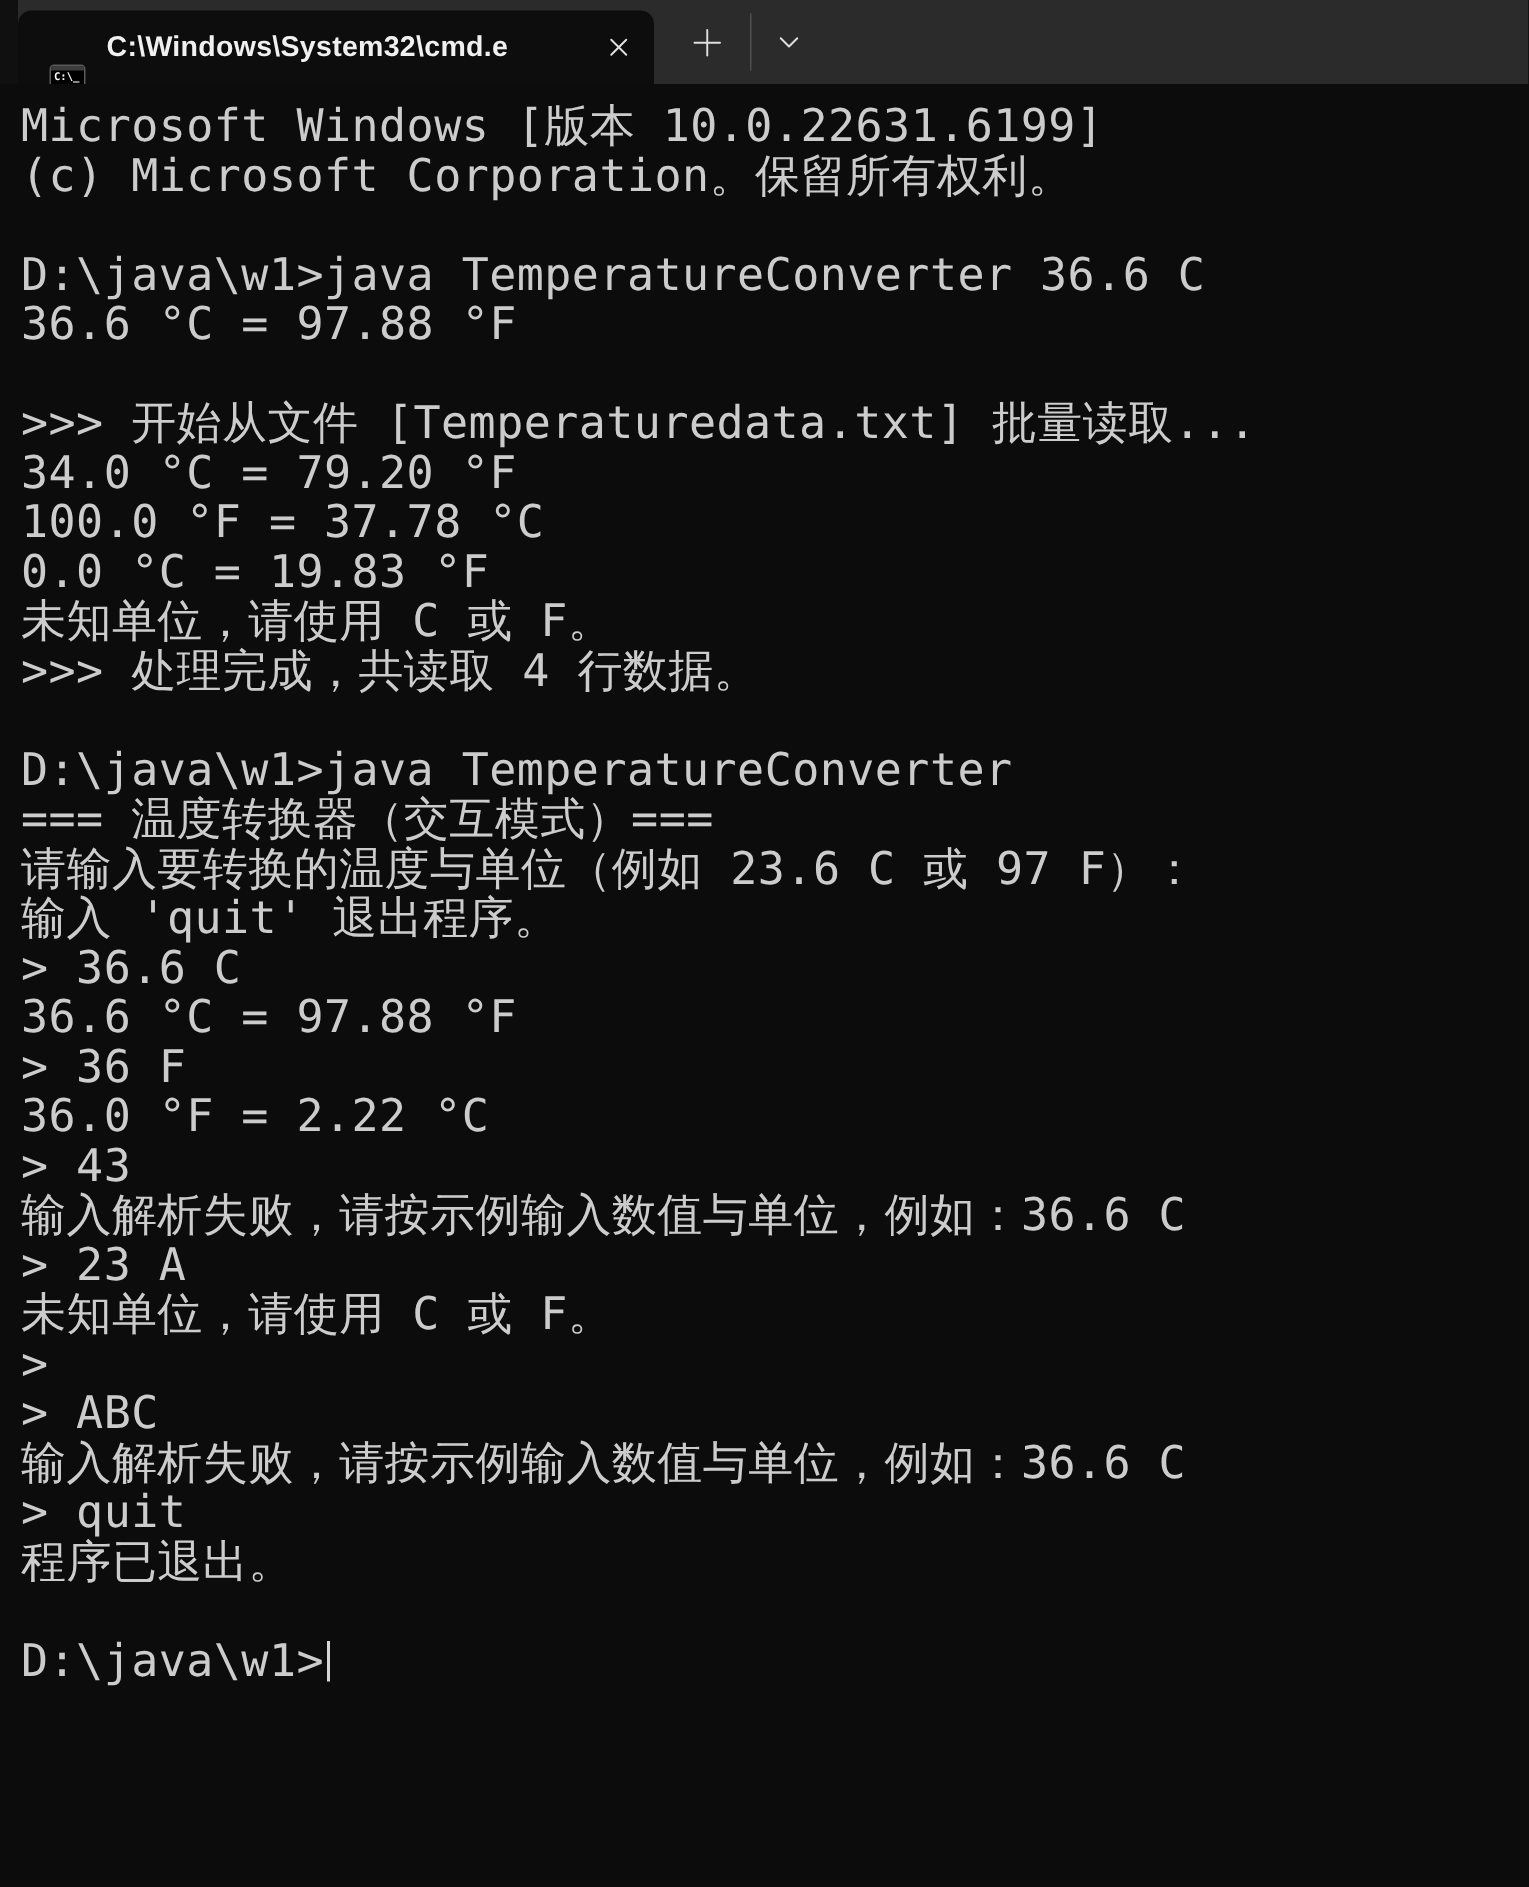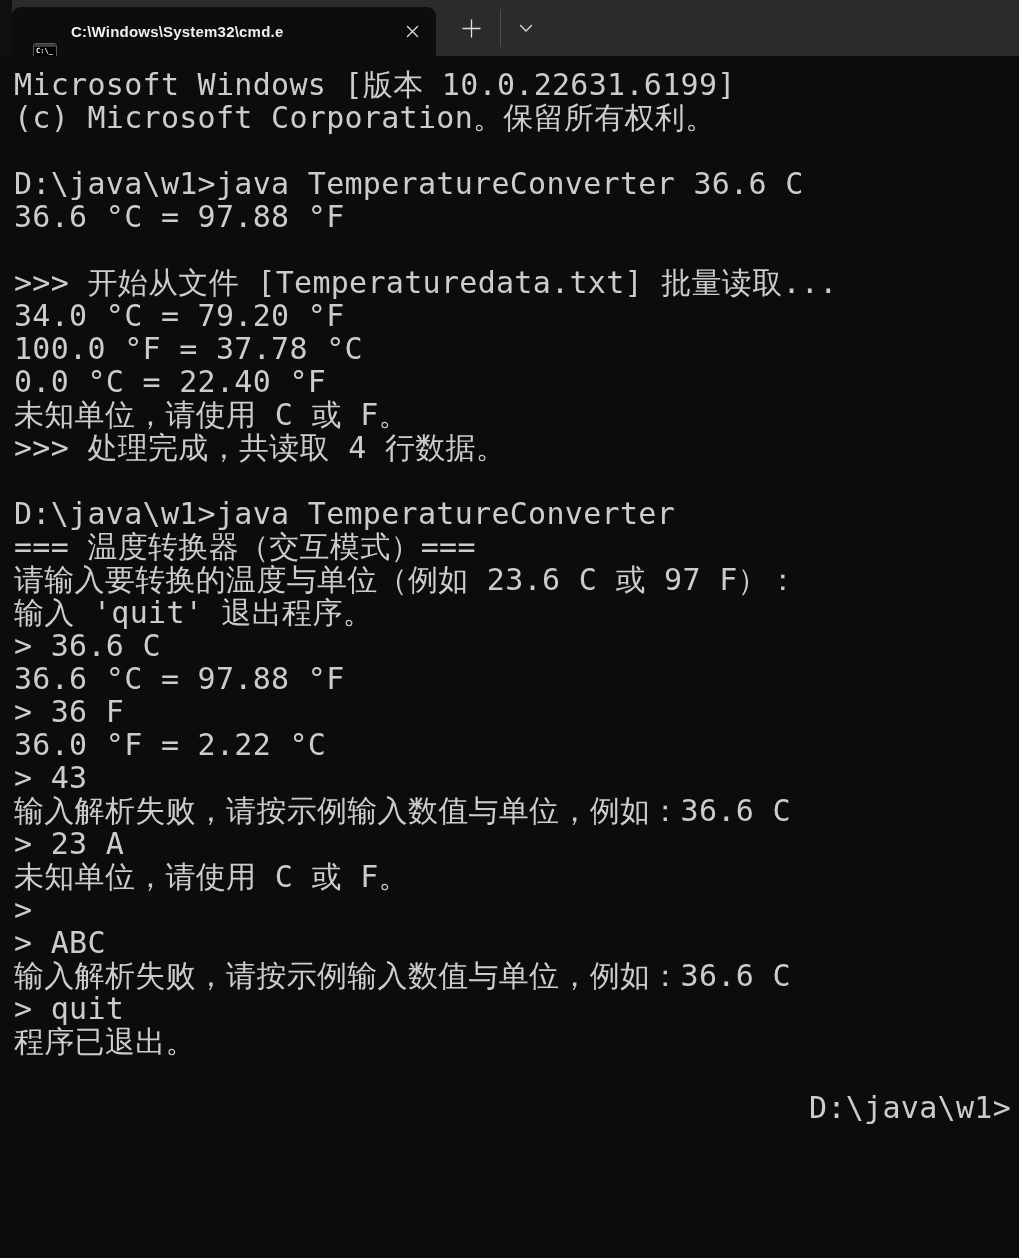--- a/index.html
+++ b/index.html
@@ -17,42 +17,42 @@
 
   
   .tabbar{position:absolute;top:0;left:0;width:100%;height:56px;background:var(--tabbar_bg);}
   .left-edge{position:absolute;left:0;top:0;width:12px;height:56px;background:#101010;}
   .tab{position:absolute;left:12px;top:7px;width:424px;height:49px;background:var(--tab_bg);
        border-radius:9px 9px 0 0;display:flex;align-items:center;padding:0 10px 0 21px;cursor:default;}
   .tab-icon{width:24px;height:22px;flex:0 0 auto;margin-right:14px;position:relative;
             background:#000;border:1px solid #5a5a5a;border-radius:3px;overflow:hidden;margin-top:44px;}
   .tab-icon .cmd-titlebar{position:absolute;top:0;left:0;right:0;height:3px;background:#3d3d3d;}
   .tab-icon .cmd-text{position:absolute;top:3px;left:2px;font:bold 7px/8px "DejaVu Sans Mono",monospace;color:#fff;letter-spacing:0;}
-  .tab-title{flex:1 1 auto;font-weight:700;font-size:15px;letter-spacing:.2px;color:var(--tab_title_fg);
+  .tab-title{flex:1 1 auto;font-weight:700;font-size:19px;letter-spacing:.2px;color:var(--tab_title_fg);
              white-space:nowrap;overflow:hidden;
              -webkit-mask-image:linear-gradient(90deg,#000 88%,transparent 99%);
              mask-image:linear-gradient(90deg,#000 88%,transparent 99%);}
   .tab-close{flex:0 0 auto;width:28px;height:28px;display:flex;align-items:center;justify-content:center;
              border-radius:4px;cursor:pointer;}
   .tab-close svg{stroke:var(--icon_fg);}
   .newtab-btn{position:absolute;left:453px;top:12px;width:36px;height:32px;display:flex;align-items:center;
               justify-content:center;border-radius:4px;cursor:pointer;}
   .newtab-btn svg{stroke:var(--icon_fg);}
   .tabbar-divider{position:absolute;left:500px;top:9px;width:1px;height:38px;background:var(--divider);}
   .dropdown-btn{position:absolute;left:508px;top:12px;width:36px;height:32px;display:flex;align-items:center;
                 justify-content:center;border-radius:4px;cursor:pointer;}
   .dropdown-btn svg{stroke:var(--icon_fg);}
 
   
   .terminal{position:absolute;top:56px;left:0;width:1019px;height:1202px;background:var(--terminal_bg);
             padding:12px 8px 0 14px;color:var(--terminal_fg);
             font-family:"DejaVu Sans Mono","Liberation Mono",monospace;
             font-size:30px;line-height:33px;letter-spacing:.3px;cursor:text;}
   .term-line{height:33px;white-space:pre;overflow:hidden;}
-  .prompt-line{display:flex;align-items:flex-end;flex-direction:column;}
+  .prompt-line{display:flex;align-items:center;}
   .cursor{display:inline-block;width:2px;height:27px;background:#d6d6d6;margin-left:2px;}
 </style>
 </head>
 <body>
 
 <div class="window">
 
   <div class="tabbar">
     <div class="left-edge"></div>
 
@@ -88,21 +88,21 @@
     <div id="term-lines">
         <div class="term-line">Microsoft Windows [版本 10.0.22631.6199]</div>
         <div class="term-line">(c) Microsoft Corporation。保留所有权利。</div>
         <div class="term-line">&nbsp;</div>
         <div class="term-line">D:\java\w1&gt;java TemperatureConverter 36.6 C</div>
         <div class="term-line">36.6 °C = 97.88 °F</div>
         <div class="term-line">&nbsp;</div>
         <div class="term-line">&gt;&gt;&gt; 开始从文件 [Temperaturedata.txt] 批量读取...</div>
         <div class="term-line">34.0 °C = 79.20 °F</div>
         <div class="term-line">100.0 °F = 37.78 °C</div>
-        <div class="term-line">0.0 °C = 22.40 °F</div>
+        <div class="term-line">0.0 °C = 19.83 °F</div>
         <div class="term-line">未知单位，请使用 C 或 F。</div>
         <div class="term-line">&gt;&gt;&gt; 处理完成，共读取 4 行数据。</div>
         <div class="term-line">&nbsp;</div>
         <div class="term-line">D:\java\w1&gt;java TemperatureConverter</div>
         <div class="term-line">=== 温度转换器（交互模式）===</div>
         <div class="term-line">请输入要转换的温度与单位（例如 23.6 C 或 97 F）：</div>
         <div class="term-line">输入 'quit' 退出程序。</div>
         <div class="term-line">&gt; 36.6 C</div>
         <div class="term-line">36.6 °C = 97.88 °F</div>
         <div class="term-line">&gt; 36 F</div>

